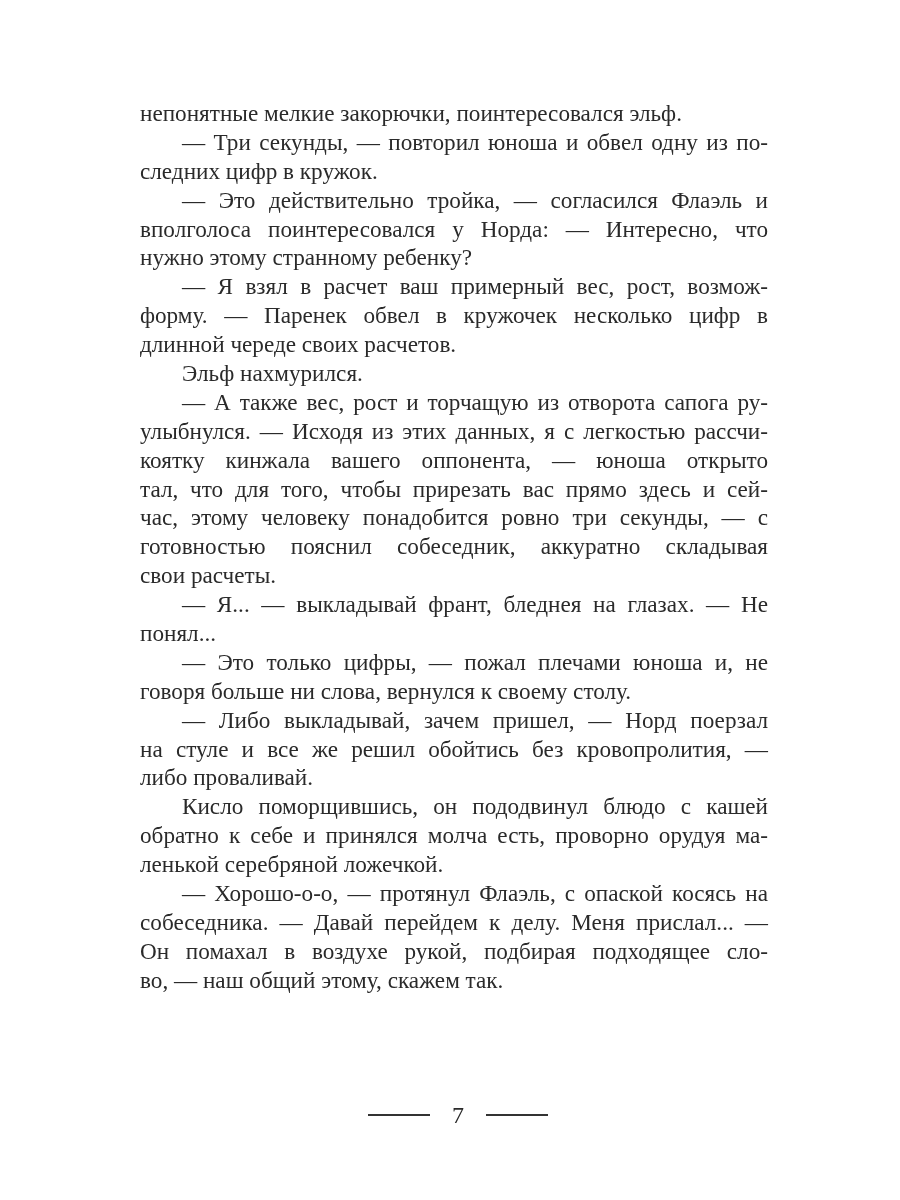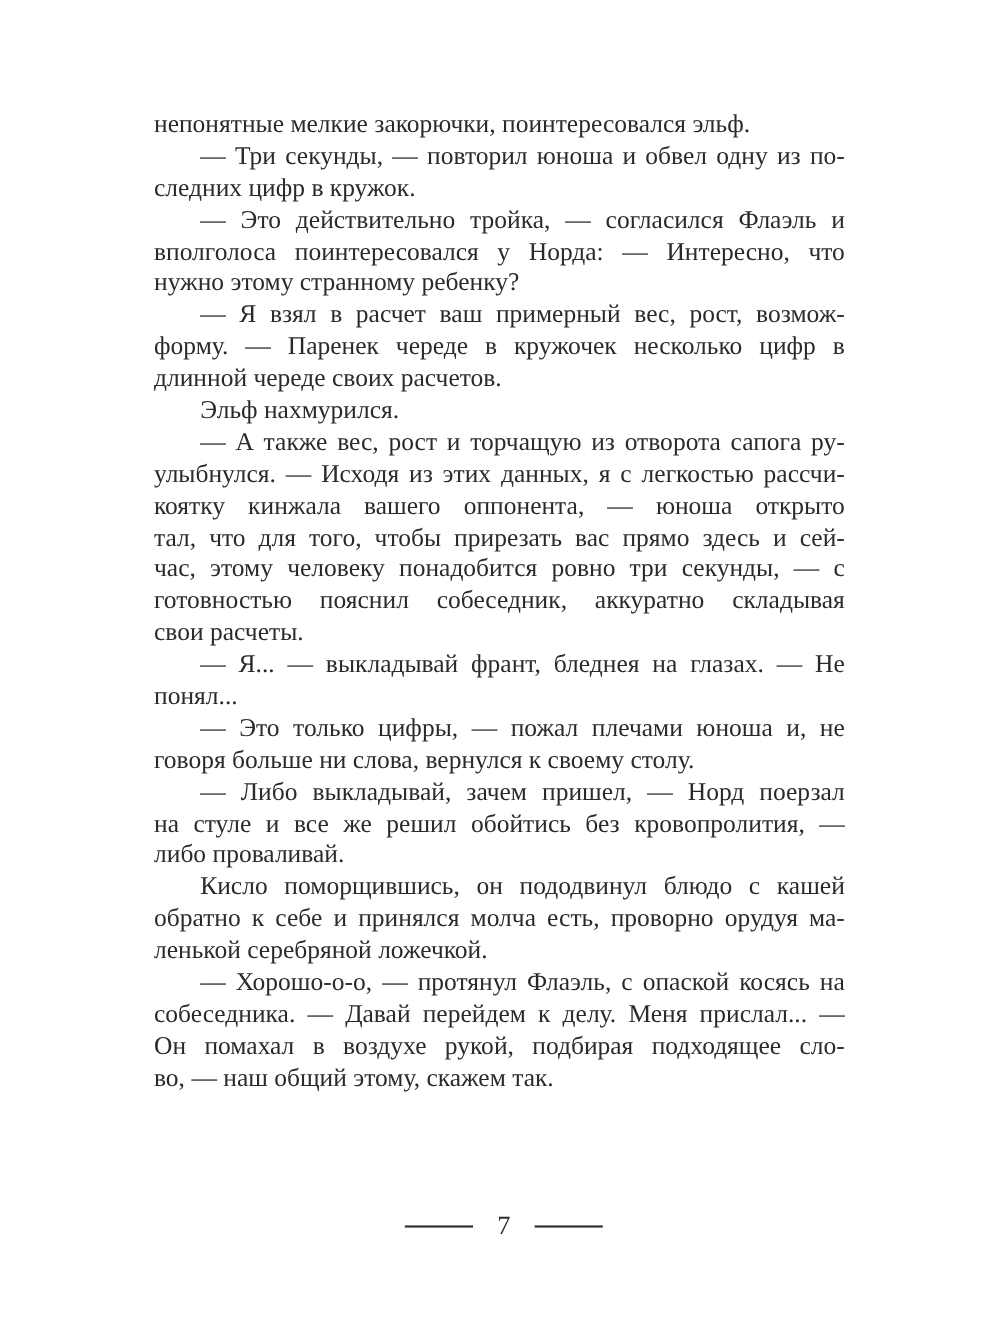--- a/index.html
+++ b/index.html
@@ -74,21 +74,21 @@
 
 <div class="page">
   <div class="text-block">
     <span class="line last">непонятные мелкие закорючки, поинтересовался эльф.</span>
     <span class="line indent justify">— Три секунды, — повторил юноша и обвел одну из по-</span>
     <span class="line last">следних цифр в кружок.</span>
     <span class="line indent justify">— Это действительно тройка, — согласился Флаэль и</span>
     <span class="line justify">вполголоса поинтересовался у Норда: — Интересно, что</span>
     <span class="line last">нужно этому странному ребенку?</span>
     <span class="line indent justify">— Я взял в расчет ваш примерный вес, рост, возмож-</span>
-    <span class="line justify">форму. — Паренек череде в кружочек несколько цифр в</span>
+    <span class="line justify">форму. — Паренек обвел в кружочек несколько цифр в</span>
     <span class="line last">длинной череде своих расчетов.</span>
     <span class="line indent last">Эльф нахмурился.</span>
     <span class="line indent justify">— А также вес, рост и торчащую из отворота сапога ру-</span>
     <span class="line justify">улыбнулся. — Исходя из этих данных, я с легкостью рассчи-</span>
     <span class="line justify">коятку кинжала вашего оппонента, — юноша открыто</span>
     <span class="line justify">тал, что для того, чтобы прирезать вас прямо здесь и сей-</span>
     <span class="line justify">час, этому человеку понадобится ровно три секунды, — с</span>
     <span class="line justify">готовностью пояснил собеседник, аккуратно складывая</span>
     <span class="line last">свои расчеты.</span>
     <span class="line indent justify">— Я... — выкладывай франт, бледнея на глазах. — Не</span>

